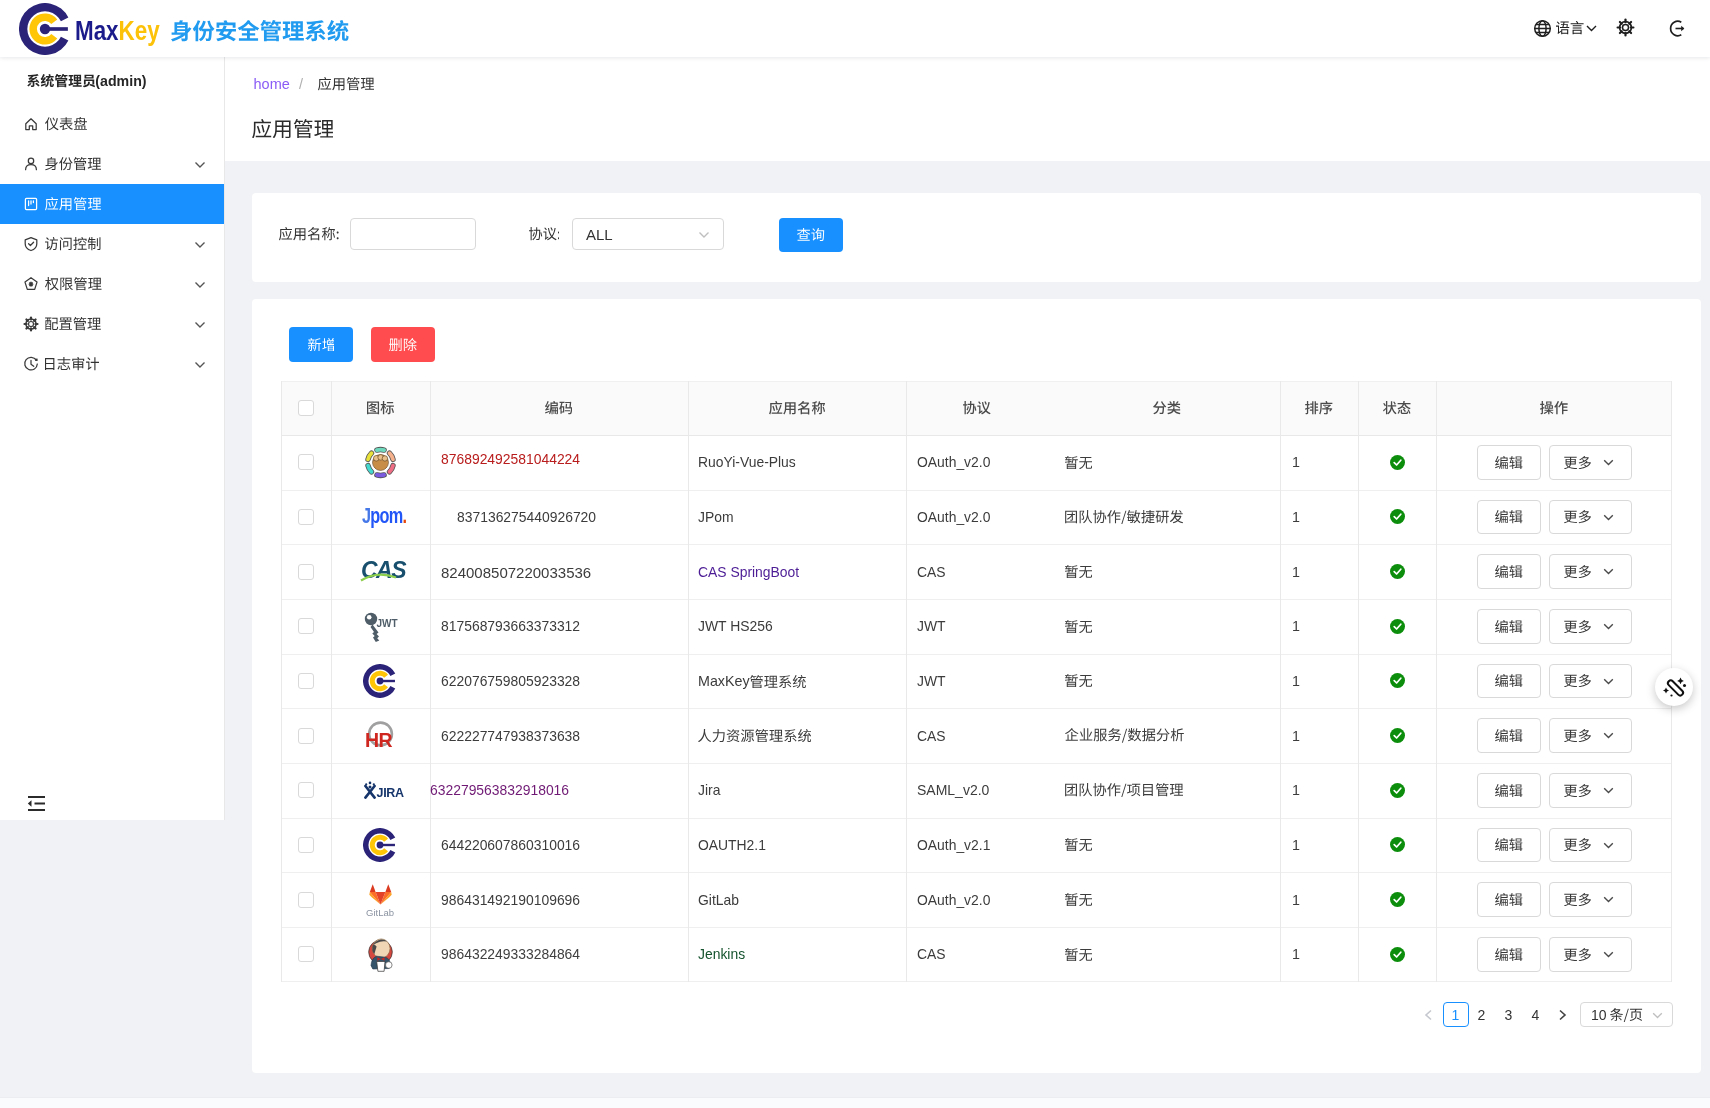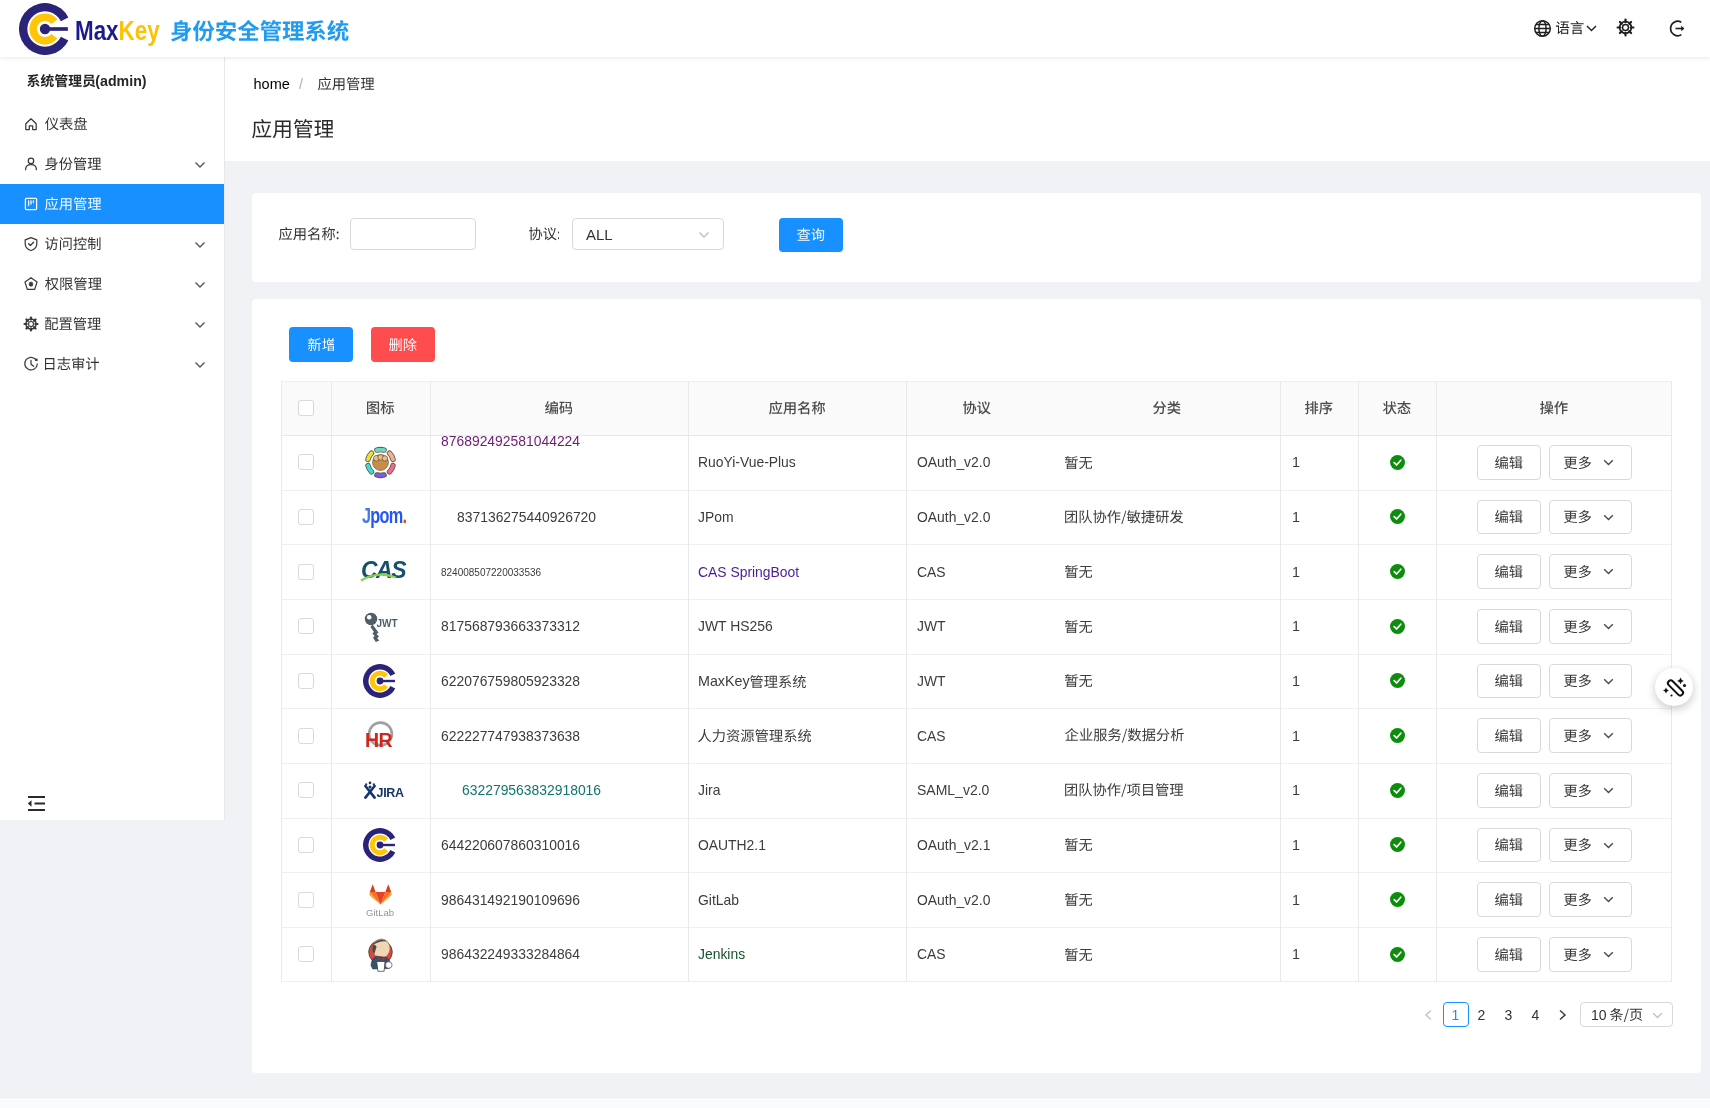--- a/index.html
+++ b/index.html
@@ -422,21 +422,21 @@
     <svg style="position:absolute;left:194px;top:320.5px" width="12" height="8" viewBox="0 0 12 8" fill="none" stroke="#555" stroke-width="1.4">
       <path d="M1.5,1.5 L6,6 L10.5,1.5"></path>
     </svg>
     <svg style="position:absolute;left:194px;top:360.5px" width="12" height="8" viewBox="0 0 12 8" fill="none" stroke="#555" stroke-width="1.4">
       <path d="M1.5,1.5 L6,6 L10.5,1.5"></path>
     </svg>
     <svg style="position:absolute;left:27px;top:795px" width="19" height="17" viewBox="0 0 19 17" fill="none" stroke="#2b2b2b" stroke-width="1.9">
       <path d="M1,2 H18 M7.5,8.5 H18 M1,15 H18"></path>
       <path d="M4.5,5.2 L0.8,8.5 L4.5,11.8 Z" fill="#2b2b2b" stroke="none"></path>
     </svg>
-    <div style="position:absolute;left:253.5px;top:84.0px;transform:translateY(-50%);font-size:14.5px;color:#000000;font-weight:400;letter-spacing:0px;white-space:nowrap;">home</div>
+    <div style="position:absolute;left:253.5px;top:84.0px;transform:translateY(-50%);font-size:14.5px;color:#8b5cf6;font-weight:400;letter-spacing:0px;white-space:nowrap;">home</div>
     <div style="position:absolute;left:299.0px;top:84.0px;transform:translateY(-50%);font-size:14.5px;color:#b0b0b0;font-weight:400;letter-spacing:0px;white-space:nowrap;">/</div>
     <svg style="position:absolute;left:318.0px;top:77.3px;color:#323232" width="56.2" height="13.4" viewBox="36 -848 3931 935">
       <use href="#s_bc"></use>
     </svg>
     <svg style="position:absolute;left:251.5px;top:118.8px;color:#2b2b2b" width="81.8" height="19.4" viewBox="36 -848 3931 935">
       <use href="#s_bc"></use>
     </svg>
     <div style="position:absolute;left:252.0px;top:193.0px;width:1449.0px;height:89.0px;background:#fff;border-radius:4px"></div>
     <svg style="position:absolute;left:279.0px;top:227.3px;color:#333" width="59.6" height="13.4" viewBox="36 -848 4169 935">
       <use href="#s_lbl1"></use>
@@ -523,21 +523,21 @@
       <path d="M30.0,20.6 A12.9,12.9 0 0 1 26.5,26.8" stroke="#ee6e85" stroke-width="3.8" fill="none" stroke-linecap="round"></path>
       <path d="M21.1,29.9 A12.9,12.9 0 0 1 13.9,29.9" stroke="#7b5be0" stroke-width="3.8" fill="none" stroke-linecap="round"></path>
       <path d="M8.5,26.8 A12.9,12.9 0 0 1 5.0,20.6" stroke="#45d8cf" stroke-width="3.8" fill="none" stroke-linecap="round"></path>
       <path d="M5.0,14.4 A12.9,12.9 0 0 1 8.5,8.2" stroke="#e8e23a" stroke-width="3.8" fill="none" stroke-linecap="round"></path>
       <circle cx="17.5" cy="17.5" r="7.8" fill="#d9a05f" stroke="#6b4a23" stroke-width="0.9"></circle>
       <path d="M10.1,19 A7.6,7.6 0 0 0 24.9,19 A5.3,5.3 0 0 0 10.1,19 Z" fill="#c48a42" opacity="0.85"></path>
       <circle cx="13.3" cy="13.3" r="2.8" fill="#e9c08b" stroke="#6b4a23" stroke-width="0.7"></circle>
       <circle cx="17.7" cy="12.4" r="2.8" fill="#e9c08b" stroke="#6b4a23" stroke-width="0.7"></circle>
       <circle cx="21.9" cy="13.4" r="2.7" fill="#e9c08b" stroke="#6b4a23" stroke-width="0.7"></circle>
     </svg>
-    <div style="position:absolute;left:441.0px;top:441px;transform:translateY(-50%);font-size:13.9px;color:#701a75;font-weight:400;letter-spacing:0px;white-space:nowrap;">876892492581044224</div>
+    <div style="position:absolute;left:441.0px;top:459px;transform:translateY(-50%);font-size:13.9px;color:#b91c1c;font-weight:400;letter-spacing:0px;white-space:nowrap;">876892492581044224</div>
     <div style="position:absolute;left:698.0px;top:462.3px;transform:translateY(-50%);font-size:13.9px;color:#3c3c3c;font-weight:400;letter-spacing:0px;white-space:nowrap;">RuoYi-Vue-Plus</div>
     <div style="position:absolute;left:917.0px;top:462.3px;transform:translateY(-50%);font-size:13.9px;color:#3c3c3c;font-weight:400;letter-spacing:0px;white-space:nowrap;">OAuth_v2.0</div>
     <svg style="position:absolute;left:1065.0px;top:455.7px;color:#3c3c3c" width="27.3" height="13.2" viewBox="53 -843 1907 923">
       <use href="#s_zanwu"></use>
     </svg>
     <div style="position:absolute;left:1292.0px;top:462.3px;transform:translateY(-50%);font-size:14.3px;color:#3c3c3c;font-weight:400;letter-spacing:0px;white-space:nowrap;">1</div>
     <svg style="position:absolute;left:1390.0px;top:454.825px" width="15" height="15" viewBox="0 0 15 15">
       <circle cx="7.5" cy="7.5" r="7.5" fill="#0c8e0c"></circle>
       <path d="M4.2,7.6 L6.6,10 L10.8,5.2" fill="none" stroke="#fff" stroke-width="1.7" stroke-linecap="round" stroke-linejoin="round"></path>
     </svg>
@@ -574,21 +574,21 @@
       <use href="#s_gengduo"></use>
     </svg>
     <svg style="position:absolute;left:1602.5px;top:513.8px" width="11" height="7" viewBox="0 0 11 7" fill="none" stroke="#4a4a4a" stroke-width="1.4">
       <path d="M1.2,1.2 L5.5,5.4 L9.8,1.2"></path>
     </svg>
     <div style="position:absolute;left:298.0px;top:563.6px;width:16.0px;height:16.0px;background:#fff;border:1px solid #d9d9d9;border-radius:3px"></div>
     <div style="position:absolute;left:361px;top:570.625px;transform:translateY(-52%);font-size:23px;font-weight:700;font-style:italic;letter-spacing:-1.5px;color:#174f6d">CAS</div>
     <svg style="position:absolute;left:360px;top:570.625px" width="38" height="12" viewBox="0 0 38 12" fill="none">
       <path d="M1,9.5 Q17,-0.5 36,6.5" stroke="#8ccf4d" stroke-width="2.1"></path>
     </svg>
-    <div style="position:absolute;left:441.0px;top:571.6px;transform:translateY(-50%);font-size:10px;color:#3c3c3c;font-weight:400;letter-spacing:0px;white-space:nowrap;">824008507220033536</div>
+    <div style="position:absolute;left:441.0px;top:571.6px;transform:translateY(-50%);font-size:15px;color:#3c3c3c;font-weight:400;letter-spacing:0px;white-space:nowrap;">824008507220033536</div>
     <div style="position:absolute;left:698.0px;top:571.6px;transform:translateY(-50%);font-size:13.9px;color:#4c1d95;font-weight:400;letter-spacing:0px;white-space:nowrap;">CAS SpringBoot</div>
     <div style="position:absolute;left:917.0px;top:571.6px;transform:translateY(-50%);font-size:13.9px;color:#3c3c3c;font-weight:400;letter-spacing:0px;white-space:nowrap;">CAS</div>
     <svg style="position:absolute;left:1065.0px;top:565.0px;color:#3c3c3c" width="27.3" height="13.2" viewBox="53 -843 1907 923">
       <use href="#s_zanwu"></use>
     </svg>
     <div style="position:absolute;left:1292.0px;top:571.6px;transform:translateY(-50%);font-size:14.3px;color:#3c3c3c;font-weight:400;letter-spacing:0px;white-space:nowrap;">1</div>
     <svg style="position:absolute;left:1390.0px;top:564.125px" width="15" height="15" viewBox="0 0 15 15">
       <circle cx="7.5" cy="7.5" r="7.5" fill="#0c8e0c"></circle>
       <path d="M4.2,7.6 L6.6,10 L10.8,5.2" fill="none" stroke="#fff" stroke-width="1.7" stroke-linecap="round" stroke-linejoin="round"></path>
     </svg>
@@ -701,21 +701,21 @@
     <svg style="position:absolute;left:363.5px;top:779.725px" width="40" height="22" viewBox="0 0 40 22">
 <g fill="#16356b">
         <circle cx="2.2" cy="4.4" r="1.1"></circle>
         <circle cx="6.0" cy="2.9" r="1.3"></circle>
         <circle cx="9.8" cy="4.4" r="1.1"></circle>
         <circle cx="6.0" cy="6.9" r="1.5"></circle>
       </g>
 <path d="M1.4,6 L10.6,17.6 M10.6,6 L1.4,17.6" stroke="#16356b" stroke-width="2.6" stroke-linecap="round"></path>
 <text x="12.5" y="16.5" font-family="Liberation Sans,sans-serif" font-size="12.5" font-weight="700" fill="#16356b" letter-spacing="-0.3">JIRA</text>
     </svg>
-    <div style="position:absolute;left:462px;top:790.2px;transform:translateY(-50%);font-size:13.9px;color:#0f766e;font-weight:400;letter-spacing:0px;white-space:nowrap;">632279563832918016</div>
+    <div style="position:absolute;left:430px;top:790.2px;transform:translateY(-50%);font-size:13.9px;color:#701a75;font-weight:400;letter-spacing:0px;white-space:nowrap;">632279563832918016</div>
     <div style="position:absolute;left:698.0px;top:790.2px;transform:translateY(-50%);font-size:13.9px;color:#3c3c3c;font-weight:400;letter-spacing:0px;white-space:nowrap;">Jira</div>
     <div style="position:absolute;left:917.0px;top:790.2px;transform:translateY(-50%);font-size:14px;color:#3c3c3c;font-weight:400;letter-spacing:0px;white-space:nowrap;">SAML_v2.0</div>
     <svg style="position:absolute;left:1065.0px;top:782.9px;color:#3c3c3c" width="118.3" height="14.6" viewBox="84 -844 8275 1023">
       <use href="#s_cat3"></use>
     </svg>
     <div style="position:absolute;left:1292.0px;top:790.2px;transform:translateY(-50%);font-size:14.3px;color:#3c3c3c;font-weight:400;letter-spacing:0px;white-space:nowrap;">1</div>
     <svg style="position:absolute;left:1390.0px;top:782.725px" width="15" height="15" viewBox="0 0 15 15">
       <circle cx="7.5" cy="7.5" r="7.5" fill="#0c8e0c"></circle>
       <path d="M4.2,7.6 L6.6,10 L10.8,5.2" fill="none" stroke="#fff" stroke-width="1.7" stroke-linecap="round" stroke-linejoin="round"></path>
     </svg>

